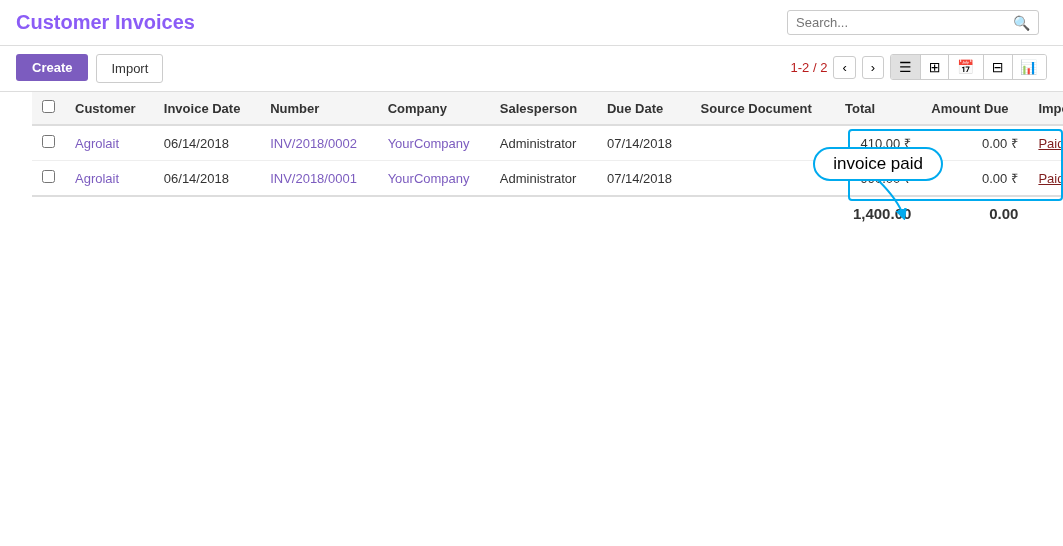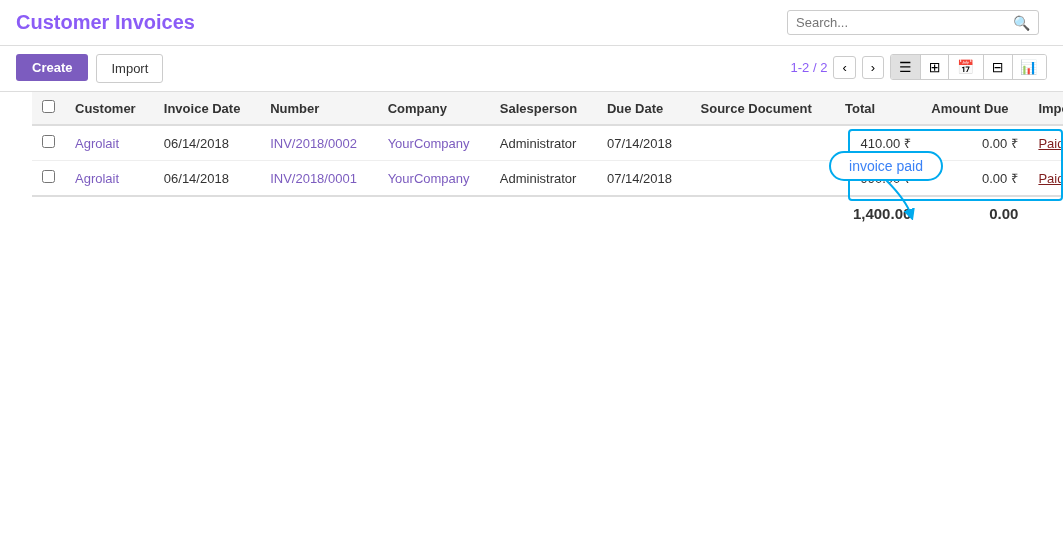--- a/index.html
+++ b/index.html
@@ -65,21 +65,21 @@
       cursor: pointer;
     }
     .toolbar-right {
       margin-left: auto;
       display: flex;
       align-items: center;
       gap: 6px;
     }
     .pagination-info {
       font-size: 13px;
-      color: #8b5cf6;
+      color: #b91c1c;
     }
     .nav-btn {
       background: #fff;
       border: 1px solid #ccc;
       border-radius: 3px;
       padding: 3px 8px;
       cursor: pointer;
       font-size: 13px;
     }
     .view-btn {
@@ -268,22 +268,22 @@
     right: 120px;
     pointer-events: none;
     display: flex;
     flex-direction: column;
     align-items: center;
   ">
     <div style="
       border: 2px solid #00aaee;
       border-radius: 30px;
       padding: 5px 18px;
-      color: #3b82f6;
-      font-size: 14px;
+      color: #000000;
+      font-size: 17px;
       background: #fff;
       white-space: nowrap;
     ">invoice paid</div>
     <svg width="60" height="40" style="margin-top: -1px;">
       <path d="M 30 0 Q 50 20 55 35" stroke="#00aaee" stroke-width="2" fill="none" marker-end="url(#arrowhead)"></path>
       <defs>
         <marker id="arrowhead" markerWidth="6" markerHeight="6" refX="3" refY="3" orient="auto">
           <path d="M0,0 L6,3 L0,6 Z" fill="#00aaee"></path>
         </marker>
       </defs>

